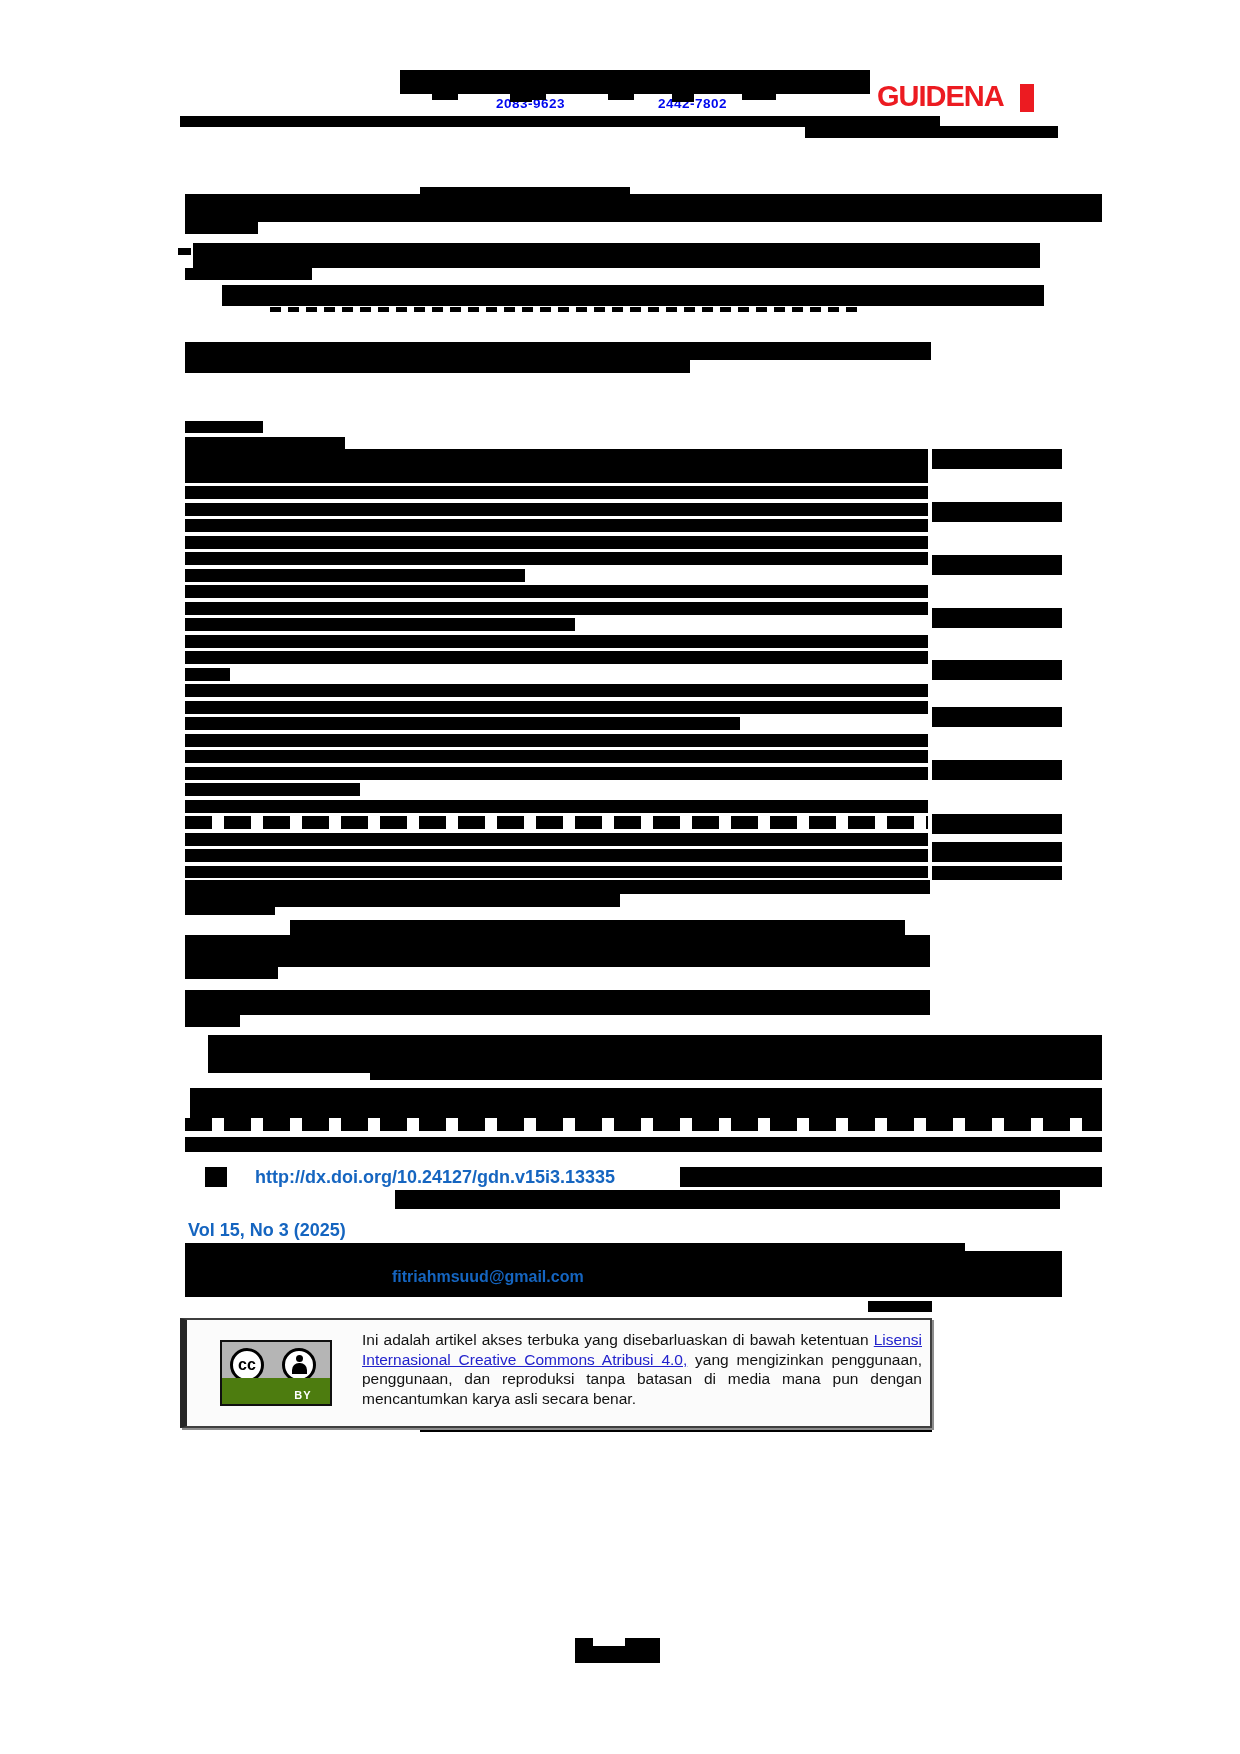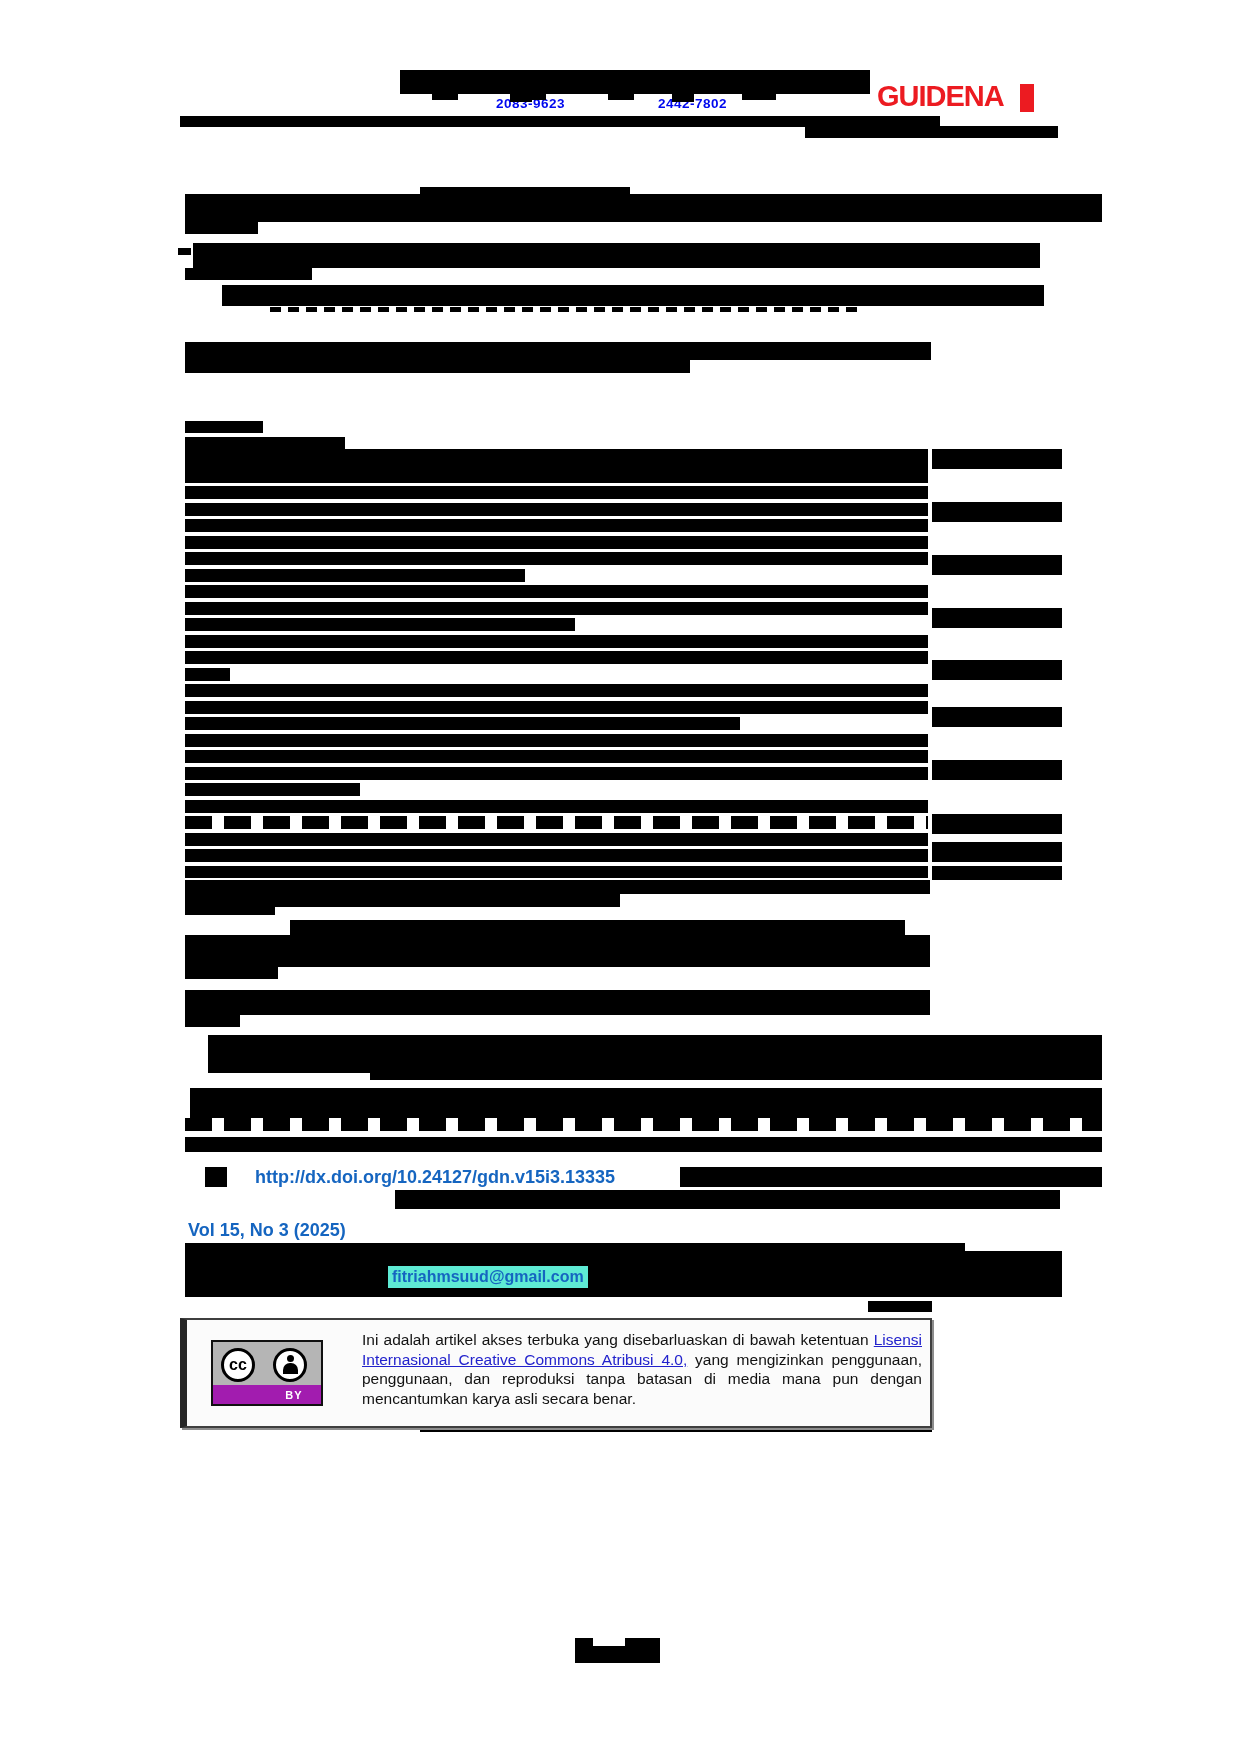--- a/index.html
+++ b/index.html
@@ -7,29 +7,29 @@
         font-family:"Liberation Sans", sans-serif;}
   .red{position:absolute;background:#000;}
   .red.white{background:#fff;}
   .red.slitted{background:repeating-linear-gradient(90deg,#000 0 27px,#fff 27px 39px);}
   .red.dashed{background:repeating-linear-gradient(90deg,#000 0 11px,rgba(0,0,0,0) 11px 18px);}
   .abs{position:absolute;}
   .issn{color:#0008ee;font-weight:bold;font-size:13.5px;letter-spacing:0.5px;}
   .logo{color:#ec1b21;font-weight:bold;font-size:29px;letter-spacing:-1px;}
   .logo-block{position:absolute;background:#ec1b21;}
   .bluelink{color:#1565c0;font-weight:bold;font-size:18px;text-decoration:none;white-space:nowrap;}
-  .email-chip{position:absolute;background:#5eead4;padding:2px 4px;text-align:center;}
+  .email-chip{position:absolute;background:#000000;padding:2px 4px;text-align:center;}
   .email-chip a{color:#1565c0;font-weight:bold;font-size:16px;text-decoration:none;white-space:nowrap;}
   
   .cc-box{position:absolute;left:180px;top:1318px;width:752px;height:110px;box-sizing:border-box;
           background:#fbfbfb;border:2px solid #3f3f3f;border-left:7px solid #262626;
           box-shadow:2px 2px 0 #8d8d8d;}
-  .cc-badge{position:absolute;left:24px;top:20px;width:112px;height:66px;box-sizing:border-box;
+  .cc-badge{position:absolute;left:33px;top:20px;width:112px;height:66px;box-sizing:border-box;
             background:#b5b5b5;border:2px solid #101010;}
-  .cc-strip{position:absolute;left:0;bottom:0;width:100%;height:19px;background:#a21caf;margin-top:44px;}
+  .cc-strip{position:absolute;left:0;bottom:0;width:100%;height:26px;background:#4d7c0f;margin-top:44px;}
   .cc-by{position:absolute;left:56px;bottom:3px;width:50px;text-align:center;color:#fff;
          font-weight:bold;font-size:11px;letter-spacing:1px;}
   .cc-circle{position:absolute;top:6px;width:34px;height:34px;border-radius:50%;
              background:#fff;border:3px solid #000;box-sizing:border-box;}
   .cc-circle.c1{left:8px;}
   .cc-circle.c2{left:60px;}
   .cc-cc{position:absolute;left:0;top:3px;width:100%;text-align:center;
          font-weight:bold;font-size:16px;color:#000;line-height:22px;}
   .person-head{position:absolute;left:11px;top:4px;width:7px;height:7px;border-radius:50%;background:#000;}
   .person-body{position:absolute;left:7px;top:12px;width:15px;height:11px;border-radius:7px 7px 0 0;background:#000;}

